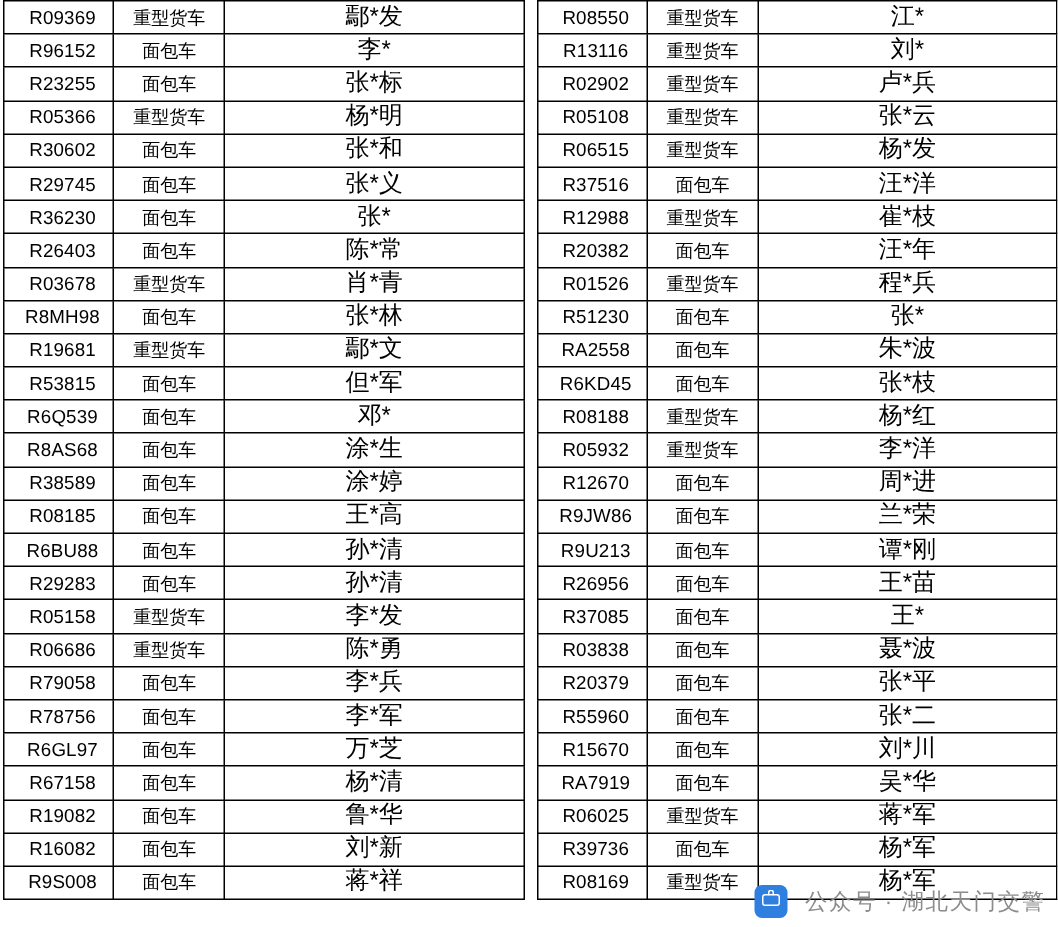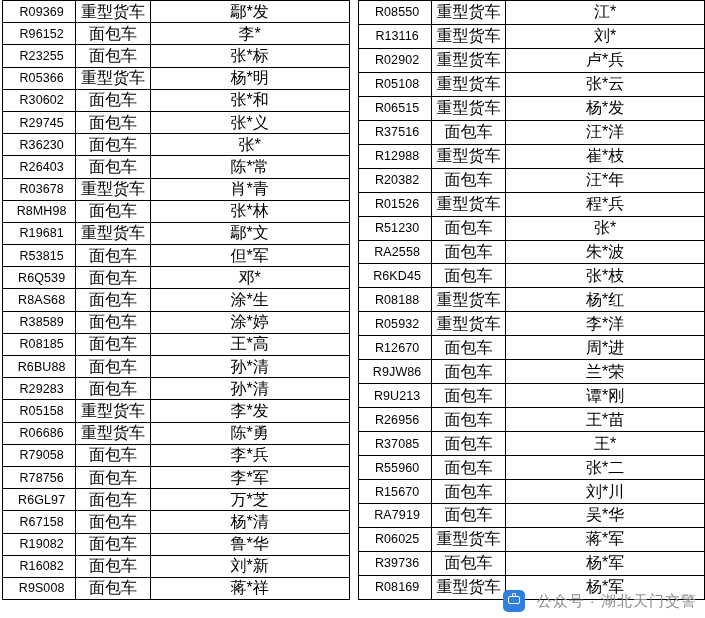--- a/index.html
+++ b/index.html
@@ -38,21 +38,21 @@
   .col-plate {
     width: 68px;
     font-family: Liberation Sans, sans-serif;
     font-size: 12.5px;
     text-align: left;
     padding-left: 5px !important;
     letter-spacing: 0.1px;
   }
   .col-type {
     width: 74px;
-    font-size: 16px;
+    font-size: 12px;
   }
   .col-name {
     width: 204px;
     font-size: 16px;
   }
   #left-table {
     margin-left: 2px;
   }
   #right-table {
     margin-left: 8px;
@@ -337,20 +337,30 @@
           <td class="col-plate">R26956</td>
           <td class="col-type">面包车</td>
           <td class="col-name">王*苗</td>
         </tr>
         <tr>
           <td class="col-plate">R37085</td>
           <td class="col-type">面包车</td>
           <td class="col-name">王*</td>
         </tr>
         <tr>
+          <td class="col-plate">R03838</td>
+          <td class="col-type">面包车</td>
+          <td class="col-name">聂*波</td>
+        </tr>
+        <tr>
+          <td class="col-plate">R20379</td>
+          <td class="col-type">面包车</td>
+          <td class="col-name">张*平</td>
+        </tr>
+        <tr>
           <td class="col-plate">R55960</td>
           <td class="col-type">面包车</td>
           <td class="col-name">张*二</td>
         </tr>
         <tr>
           <td class="col-plate">R15670</td>
           <td class="col-type">面包车</td>
           <td class="col-name">刘*川</td>
         </tr>
         <tr>

